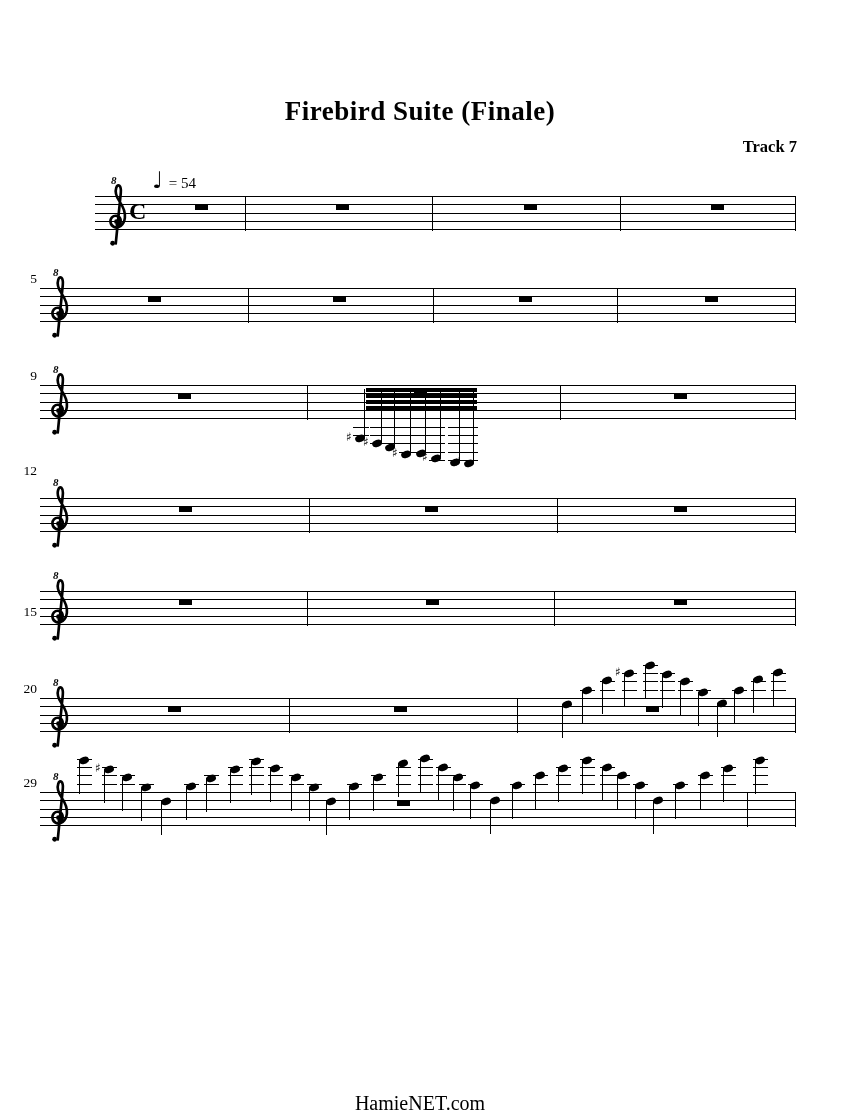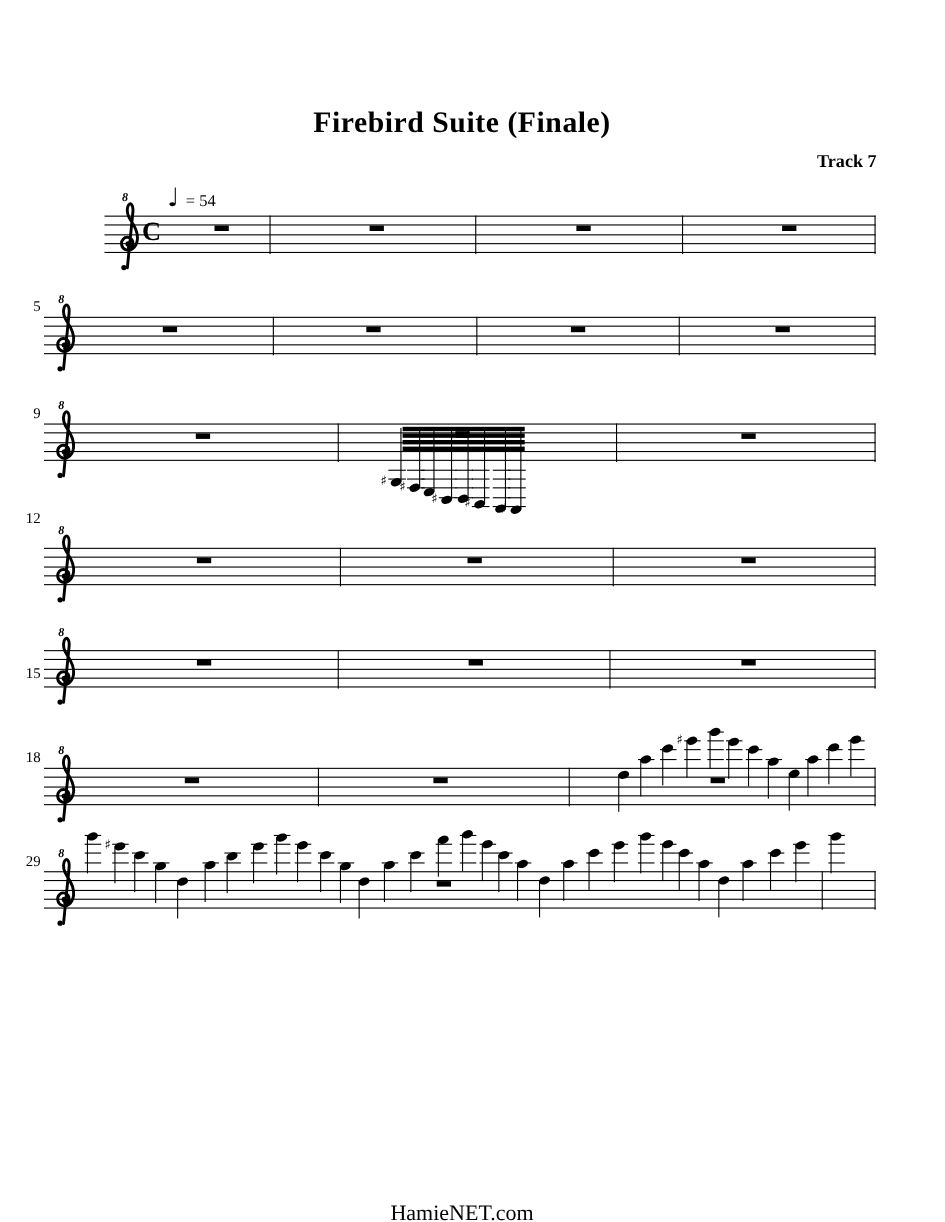--- a/index.html
+++ b/index.html
@@ -222,21 +222,21 @@
       <div class="abs ink" style="left: 40px; top: 731.32px; width: 756px; height: 1.15px;"></div>
       <div class="abs ink" style="left: 289px; top: 698px; width: 1.3px; height: 34.52px;"></div>
       <div class="abs ink" style="left: 517px; top: 698px; width: 1.3px; height: 34.52px;"></div>
       <div class="abs ink" style="left: 795px; top: 698px; width: 1.3px; height: 34.52px;"></div>
       <div class="abs ink" style="left: 46px; top: 683.5px; width: 24px; height: 67px; background: transparent;"><svg viewBox="0 0 100 280" width="24" height="67" preserveAspectRatio="none">
           <path d="M49 257 L70 45 C73 15 58 4 51 24 C45 42 52 62 64 80 C82 106 90 124 87 150 C83 182 60 196 42 188 C26 181 22 160 33 148 C44 136 64 140 69 156 C73 170 64 180 53 179" fill="none" stroke="#000" stroke-width="11" stroke-linecap="round"></path>
           <circle cx="52" cy="166" r="10" fill="#000"></circle>
           <circle cx="36" cy="256" r="10" fill="#000"></circle>
         </svg></div>
       <div class="abs octave-8 serif" style="left: 53px; top: 676px; background: transparent;">8</div>
-      <div class="abs measure-label serif" style="left: 7px; top: 681px; background: transparent; width: 30px;">18</div>
+      <div class="abs measure-label serif" style="left: 7px; top: 681px; background: transparent; width: 30px;">20</div>
       <div class="abs ink" style="left: 167.5px; top: 706.93px; width: 13px; height: 5.5px;"></div>
       <div class="abs ink" style="left: 393.5px; top: 706.93px; width: 13px; height: 5.5px;"></div>
       <div class="abs ink" style="left: 645.5px; top: 706.93px; width: 13px; height: 5.5px;"></div>
       <div class="abs ink" style="left: 561.6px; top: 704px; width: 1.6px; height: 34px;"></div>
       <div class="abs ink" style="left: 562.2px; top: 700.7px; width: 9.6px; height: 6.6px; border-radius: 50%; transform: rotate(-20deg);"></div>
       <div class="abs ink" style="left: 579.5px; top: 689.67px; width: 15px; height: 1.1px;"></div>
       <div class="abs ink" style="left: 581.6px; top: 690px; width: 1.6px; height: 34px;"></div>
       <div class="abs ink" style="left: 582.2px; top: 686.7px; width: 9.6px; height: 6.6px; border-radius: 50%; transform: rotate(-20deg);"></div>
       <div class="abs ink" style="left: 599.5px; top: 689.67px; width: 15px; height: 1.1px;"></div>
       <div class="abs ink" style="left: 599.5px; top: 681.34px; width: 15px; height: 1.1px;"></div>

